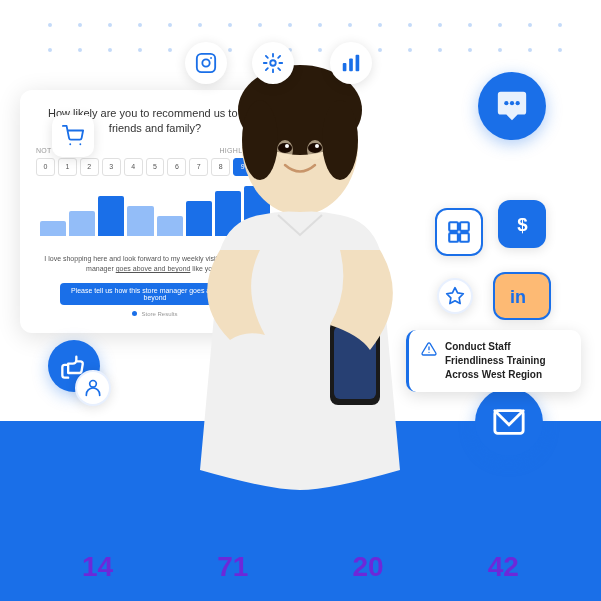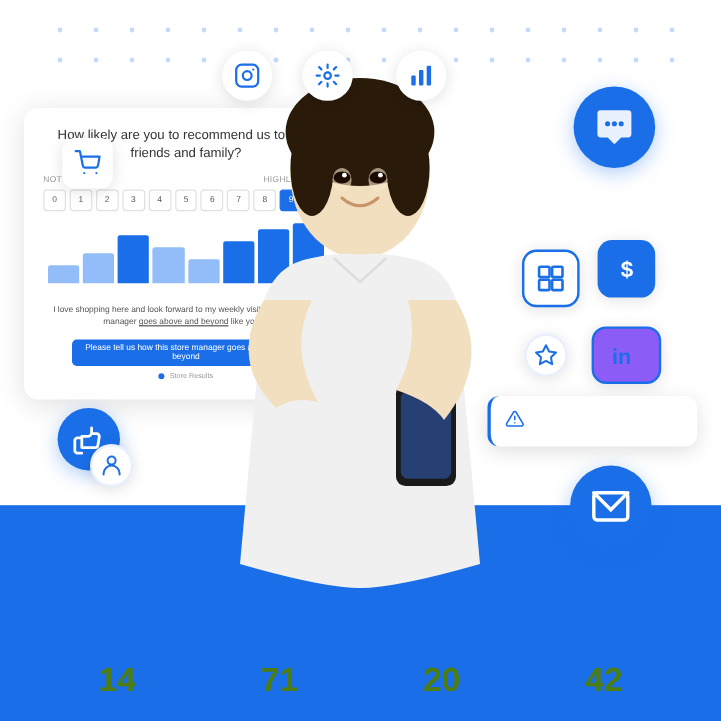--- a/index.html
+++ b/index.html
@@ -214,21 +214,21 @@
     }
 
     
     .icon-linkedin {
       top: 272px;
       right: 50px;
       width: 58px;
       height: 48px;
       border-radius: 12px;
       border: 2px solid #1a6fe8;
-      background: #8b5cf6;
+      background: #fdba74;
     }
 
     
     .icon-star {
       top: 278px;
       right: 128px;
       width: 36px;
       height: 36px;
       background: #fff;
       border: 2px solid #e8f0fe;
@@ -302,21 +302,21 @@
       left: 0;
       right: 0;
       z-index: 4;
       display: flex;
       justify-content: space-around;
       align-items: center;
       padding: 0 30px;
     }
     .stat-item {
       text-align: center;
-      color: #4d7c0f;
+      color: #6d28d9;
     }
     .stat-num {
       font-size: 28px;
       font-weight: 700;
       line-height: 1;
     }
 
     
     .bar-chart {
       display: flex;
@@ -471,20 +471,21 @@
 </div>
 
 <div class="alert-card">
   <div class="alert-icon">
     <svg width="16" height="16" viewBox="0 0 24 24" fill="none">
       <path d="M10.29 3.86L1.82 18a2 2 0 001.71 3h16.94a2 2 0 001.71-3L13.71 3.86a2 2 0 00-3.42 0z" stroke="#1a6fe8" stroke-width="2" stroke-linejoin="round"></path>
       <line x1="12" y1="9" x2="12" y2="13" stroke="#1a6fe8" stroke-width="2" stroke-linecap="round"></line>
       <circle cx="12" cy="17" r="1" fill="#1a6fe8"></circle>
     </svg>
   </div>
+  <div class="alert-text">Conduct Staff Friendliness Training Across West Region</div>
 </div>
 
 <div class="bottom-stats">
   <div class="stat-item">
     <div class="stat-num">14</div>
   </div>
   <div class="stat-item">
     <div class="stat-num">71</div>
   </div>
   <div class="stat-item">

